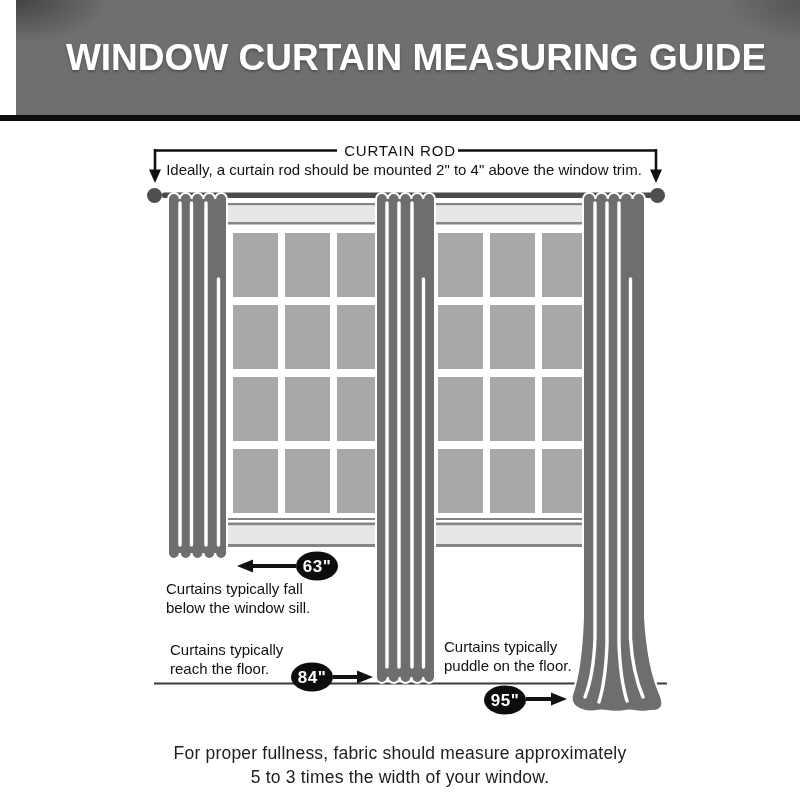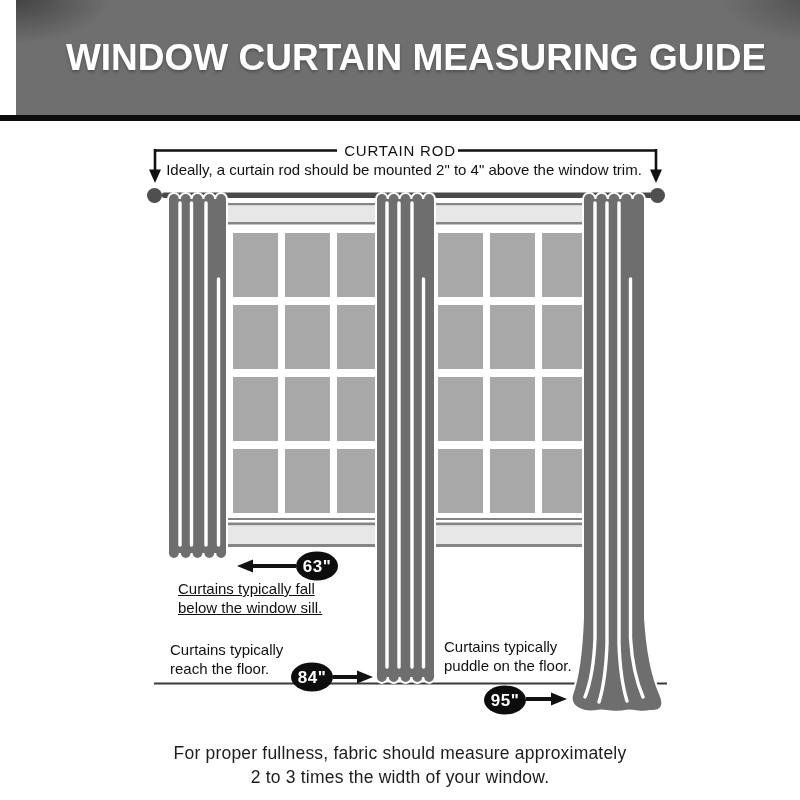--- a/index.html
+++ b/index.html
@@ -28,21 +28,21 @@
     font-size:15px; font-weight:normal; letter-spacing:0.8px; color:#111111;
   }
   .rod-instruction {
     position:absolute; left:4px; top:161px; width:800px; text-align:center;
     font-size:15px; color:#111111;
   }
   .caption {
     position:absolute; font-size:15px; line-height:1.26; color:#111111;
     white-space:pre-line;
   }
-  #cap63 { left:178px; top:580px;text-decoration:underline; }
+  #cap63 { left:166px; top:580px; }
   #cap84 { left:170px; top:641px; }
   #cap95 { left:444px; top:638px; }
   .footer-note {
     position:absolute; left:0; top:741px; width:800px; text-align:center;
     font-size:17.5px; line-height:1.38; color:#1d1d1d; letter-spacing:0.2px;
     white-space:pre-line;
   }
   .diagram { position:absolute; left:0; top:0; }
   .oval-text {
     font-family:"Liberation Sans", sans-serif; font-size:17px; font-weight:bold;
@@ -162,15 +162,15 @@
   </svg>
 
   <div class="caption" id="cap63">Curtains typically fall
 below the window sill.</div>
   <div class="caption" id="cap84">Curtains typically
 reach the floor.</div>
   <div class="caption" id="cap95">Curtains typically
 puddle on the floor.</div>
 
   <div class="footer-note">For proper fullness, fabric should measure approximately
-2 to 3 times the width of your window.</div>
+5 to 3 times the width of your window.</div>
 
 </div>
 
 </body></html>

